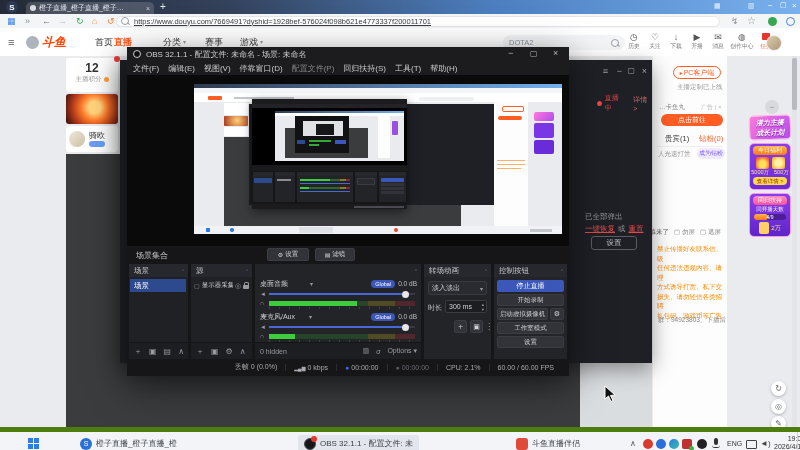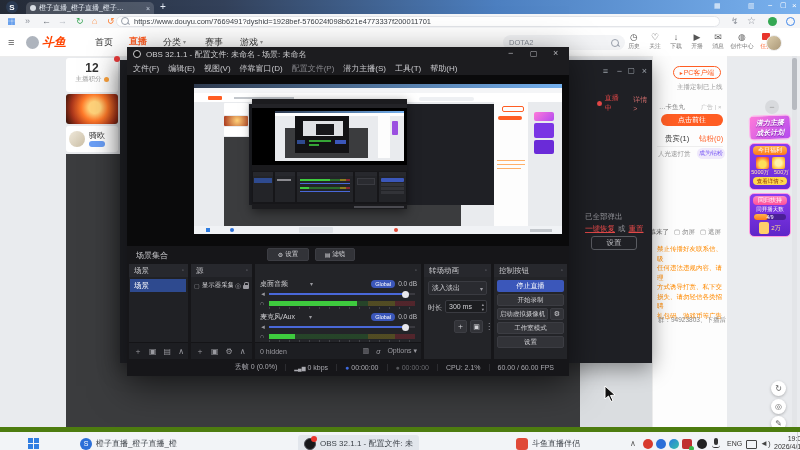--- a/index.html
+++ b/index.html
@@ -73,36 +73,36 @@
   <div class="ab" id="toolbar">
     <div class="ab tbico" style="left:7px;color:#3f87ea;">▦</div>
     <div class="ab tbico" style="left:25px;">»</div>
     <div class="ab tbico" style="left:42px;color:#70757d;">←</div>
     <div class="ab tbico" style="left:58px;color:#b9bec6;">→</div>
     <div class="ab tbico" style="left:76px;color:#3aa757;">↻</div>
     <div class="ab tbico" style="left:92px;color:#ff8a3d;">⌂</div>
     <div class="ab tbico" style="left:107px;color:#ff7a2a;">↺</div>
     <div class="ab row" style="left:116px;top:1.5px;width:604px;height:11px;background:#fff;border:1px solid #e3e5e9;border-radius:6px;box-sizing:border-box;padding-left:4px;">
       <span class="mag"></span>
-      <span style="font-size:7.5px;color:#3a3f46;margin-left:5px;white-space:nowrap;">https://www.douyu.com/7669491?dyshid=1928bef-576024f098b621e4773337f200011701</span>
+      <span style="font-size:7.5px;color:#3a3f46;margin-left:5px;white-space:nowrap;text-decoration:underline;">https://www.douyu.com/7669491?dyshid=1928bef-576024f098b621e4773337f200011701</span>
     </div>
     <div class="ab tbico" style="left:731px;">↯</div>
     <div class="ab tbico" style="left:747px;font-size:10px;">☆</div>
     <div class="ab" style="left:768px;top:3px;width:9px;height:9px;border-radius:50%;background:#34a853;"></div>
     <div class="ab" style="left:786px;top:3px;width:7px;height:7px;border:1.5px solid #3f87ea;border-radius:50%;"></div>
   </div>
 
   <div class="ab" id="siteheader">
     <div class="ab" style="left:8px;top:8px;font-size:11px;color:#555;">≡</div>
     <div class="ab row" style="left:26px;top:6px;">
       <span style="width:13px;height:13px;border-radius:50%;background:#aeb4bd;position:relative;"></span>
       <span style="font-size:12px;font-weight:bold;font-style:italic;color:#ff4400;margin-left:3px;">斗鱼</span>
     </div>
     <div class="ab navitem" style="left:95px;">首页</div>
-    <div class="ab navitem" style="left:129px;color:#ff5d23;font-weight:bold;font-family:Liberation Mono, monospace;">直播</div>
+    <div class="ab navitem" style="left:114px;color:#ff5d23;font-weight:bold;">直播</div>
     <div class="ab navitem row" style="left:163px;">
       <span>分类</span>
         <span style="font-size:6px;color:#999;margin-left:2px;">▾</span>
     </div>
     <div class="ab navitem" style="left:205px;">赛事</div>
     <div class="ab navitem row" style="left:240px;">
       <span>游戏</span>
         <span style="font-size:6px;color:#999;margin-left:2px;">▾</span>
     </div>
     <div class="ab navitem" style="left:281px;margin-top:44px;">鱼吧</div>
@@ -254,21 +254,21 @@
       <span class="ab" style="left:403px;top:2px;font-size:8px;color:#b5b5ba;">▢</span>
       <span class="ab" style="left:426px;top:1px;font-size:9px;color:#b5b5ba;">×</span>
     </div>
 
     <div class="ab row" style="left:0;top:14px;width:442px;height:14px;background:#1c1c1f;padding-left:6px;gap:9px;font-size:8px;color:#cacace;box-sizing:border-box;">
       <span>文件(F)</span>
       <span>编辑(E)</span>
       <span>视图(V)</span>
       <span>停靠窗口(D)</span>
       <span style="color:#87878c;">配置文件(P)</span>
-      <span>潜力主播(S)</span>
+      <span>回归扶持(S)</span>
       <span>工具(T)</span>
       <span>帮助(H)</span>
     </div>
 
     <div class="ab" style="left:0;top:28px;width:442px;height:171px;background:#0a0a0b;overflow:hidden;">
       <div class="ab" style="left:67px;top:9px;width:368px;height:150px;background:#e9ebee;">
         <div class="ab" style="left:0;top:0;width:368px;height:4px;background:linear-gradient(90deg,#2e3a4e,#74b0ee);"></div>
         <div class="ab" style="left:0;top:4px;width:368px;height:5px;background:#f4f5f7;"></div>
         <div class="ab" style="left:0;top:9px;width:368px;height:9px;background:#fff;">
           <div class="ab" style="left:14px;top:3px;width:14px;height:4px;background:#ff5d23;border-radius:1px;"></div>

